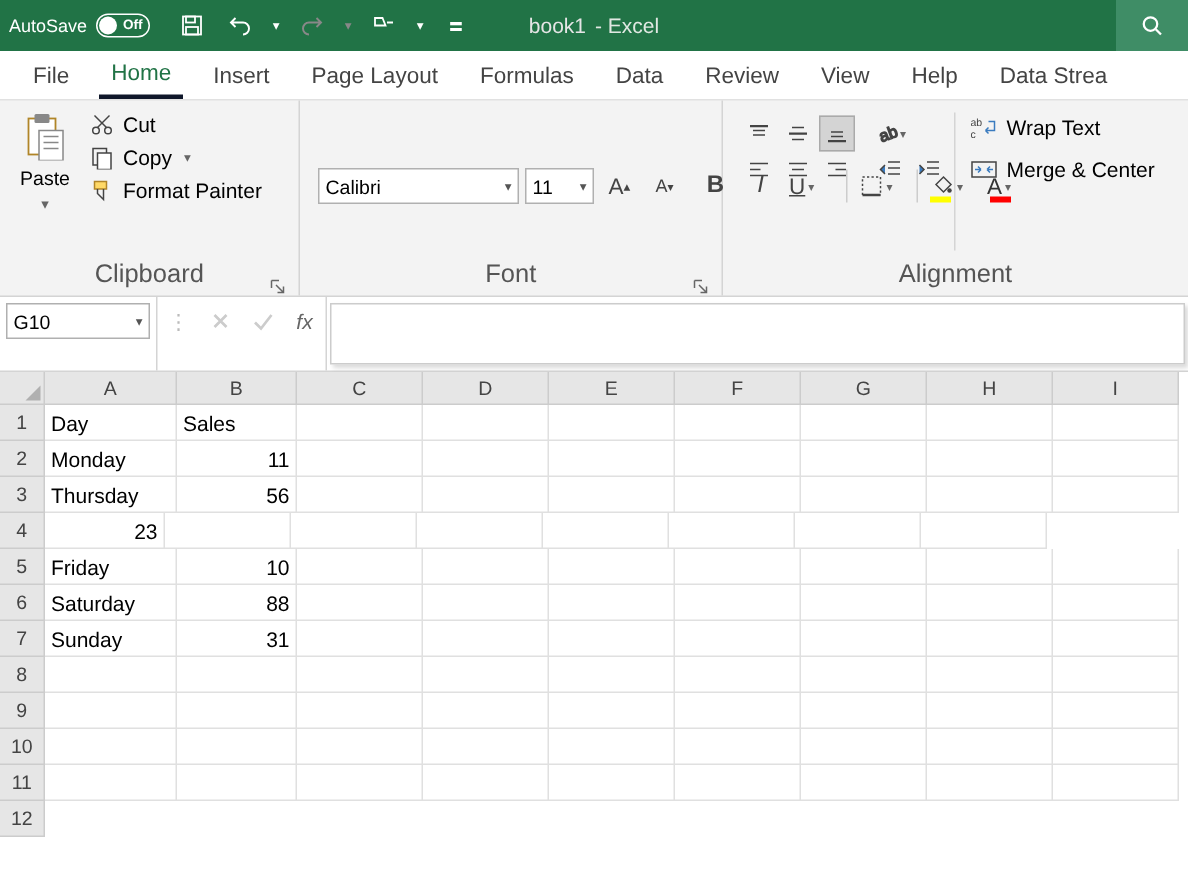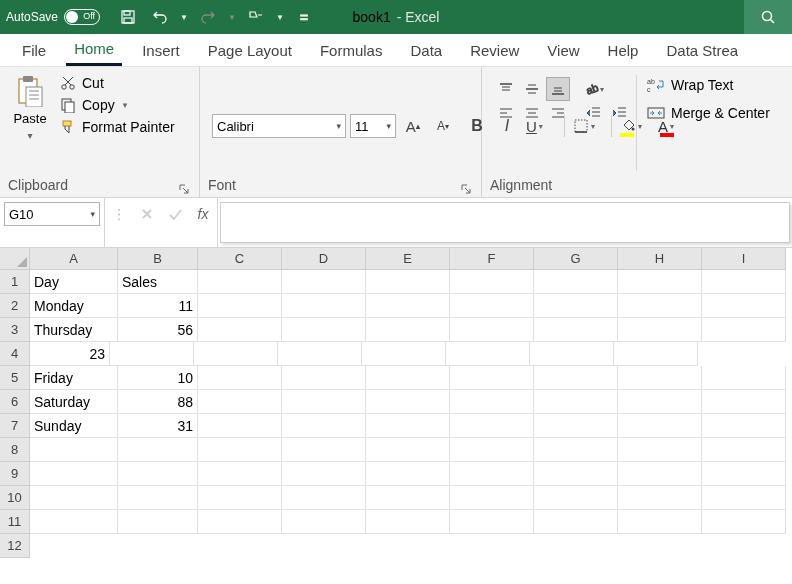--- a/index.html
+++ b/index.html
@@ -1,42 +1,42 @@
 <!DOCTYPE html>
 <html><head>
 <meta charset="utf-8">
 <style>
 * { box-sizing: border-box; margin: 0; padding: 0; font-family: "Segoe UI", Arial, sans-serif; }
 body { background: #fff; width: 792px; height: 584px; overflow: hidden; font-size: 14px; }
 
 
 .titlebar { background: #217346; height: 34px; display: flex; align-items: center; color: #fff; padding: 0 6px; position: relative; }
 .autosave { display: flex; align-items: center; font-size: 12px; gap: 6px; }
-.toggle { width: 36px; height: 16px; border: 1px solid #fff; border-radius: 8px; display: flex; padding: 1px; position: relative; }
+.toggle { width: 36px; height: 16px; border: 1px solid #fff; border-radius: 8px; display: flex; padding: 1px; position: relative; font-weight: bold; }
 .toggle-knob { width: 12px; height: 12px; background: #fff; border-radius: 50%; }
 .toggle-label { font-size: 9px; position: absolute; right: 4px; color: #fff; }
 .qat { display: flex; gap: 4px; margin-left: 14px; }
 .qat-btn { width: 28px; height: 28px; display: flex; align-items: center; justify-content: center; cursor: pointer; color: #fff; }
 .qat-btn svg { width: 16px; height: 16px; }
 .title-center { position: absolute; left: 50%; transform: translateX(-50%); display: flex; align-items: center; gap: 4px; font-size: 14px; }
-.title-center .fn { color: #000000; }
+.title-center .fn { color: #e5e5e5; }
 .title-center .ex { color: #e0e8e2; margin-left: 2px;}
 .search-box { position: absolute; right: 0; top: 0; width: 48px; height: 34px; background: #3f8d66; display: flex; align-items: center; justify-content: center; }
 .search-box svg { width: 16px; height: 16px; stroke: #fff; }
 
 
 .tabs { height: 32px; display: flex; align-items: center; padding: 0 10px 0 14px; border-bottom: none; background: #fff; gap: 12px; }
 .tab { padding: 6px 8px 6px 8px; font-size: 15px; color: #444; cursor: pointer; }
 .tab.active { color: #217346; border-bottom: 3px solid #0f172a; font-weight: 400; }
 
 
 .ribbon { display: flex; background: #f3f3f3; border-top: 1px solid #e1e1e1; border-bottom: 1px solid #d4d4d4; height: 132px; }
 .group { border-right: 1px solid #d4d4d4; display: flex; flex-direction: column; padding: 4px 8px 0 8px; }
 .group-body { flex: 1; display: flex; }
-.group-label { text-align: left; font-size: 14px; color: #555; padding: 2px 0 4px 0; position: relative; }
+.group-label { text-align: center; font-size: 17px; color: #555; padding: 2px 0 4px 0; position: relative; }
 .group-dlauncher { position: absolute; right: 0; bottom: 4px; width: 12px; height: 12px; }
 .group-dlauncher svg { width: 10px; height: 10px; }
 
 
 .paste-big { display: flex; flex-direction: column; align-items: center; width: 44px; padding-top: 4px; cursor: pointer;}
 .paste-big svg { width: 28px; height: 32px; }
 .paste-big span { font-size: 13px; margin-top: 4px; }
 .paste-big .caret { font-size: 10px; color: #666; }
 .clip-col { display: flex; flex-direction: column; gap: 6px; padding: 4px 2px 0 8px; }
 .clip-item { display: flex; align-items: center; gap: 6px; font-size: 14px; cursor: pointer; }

